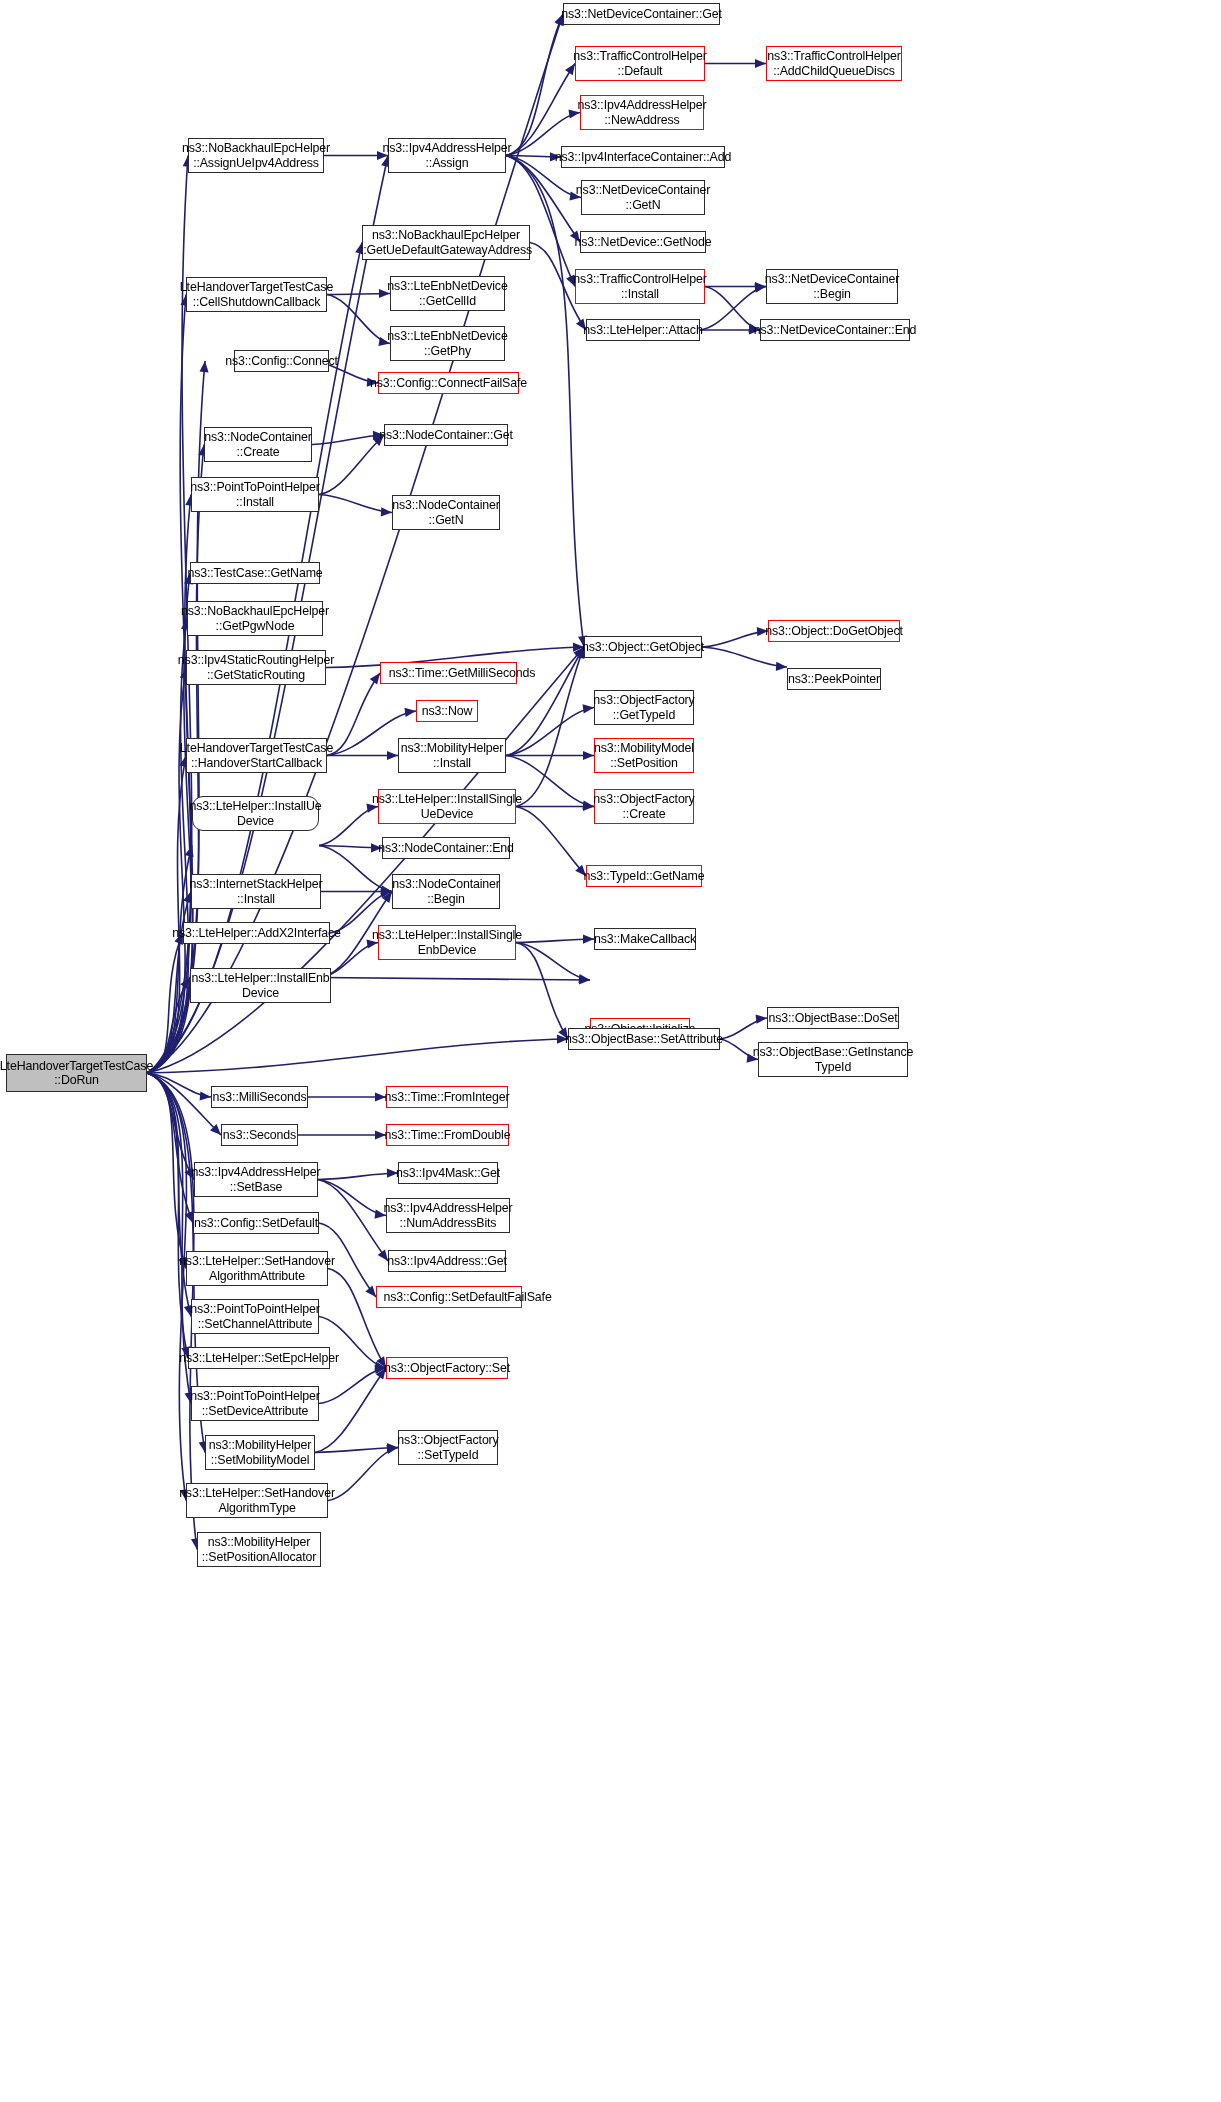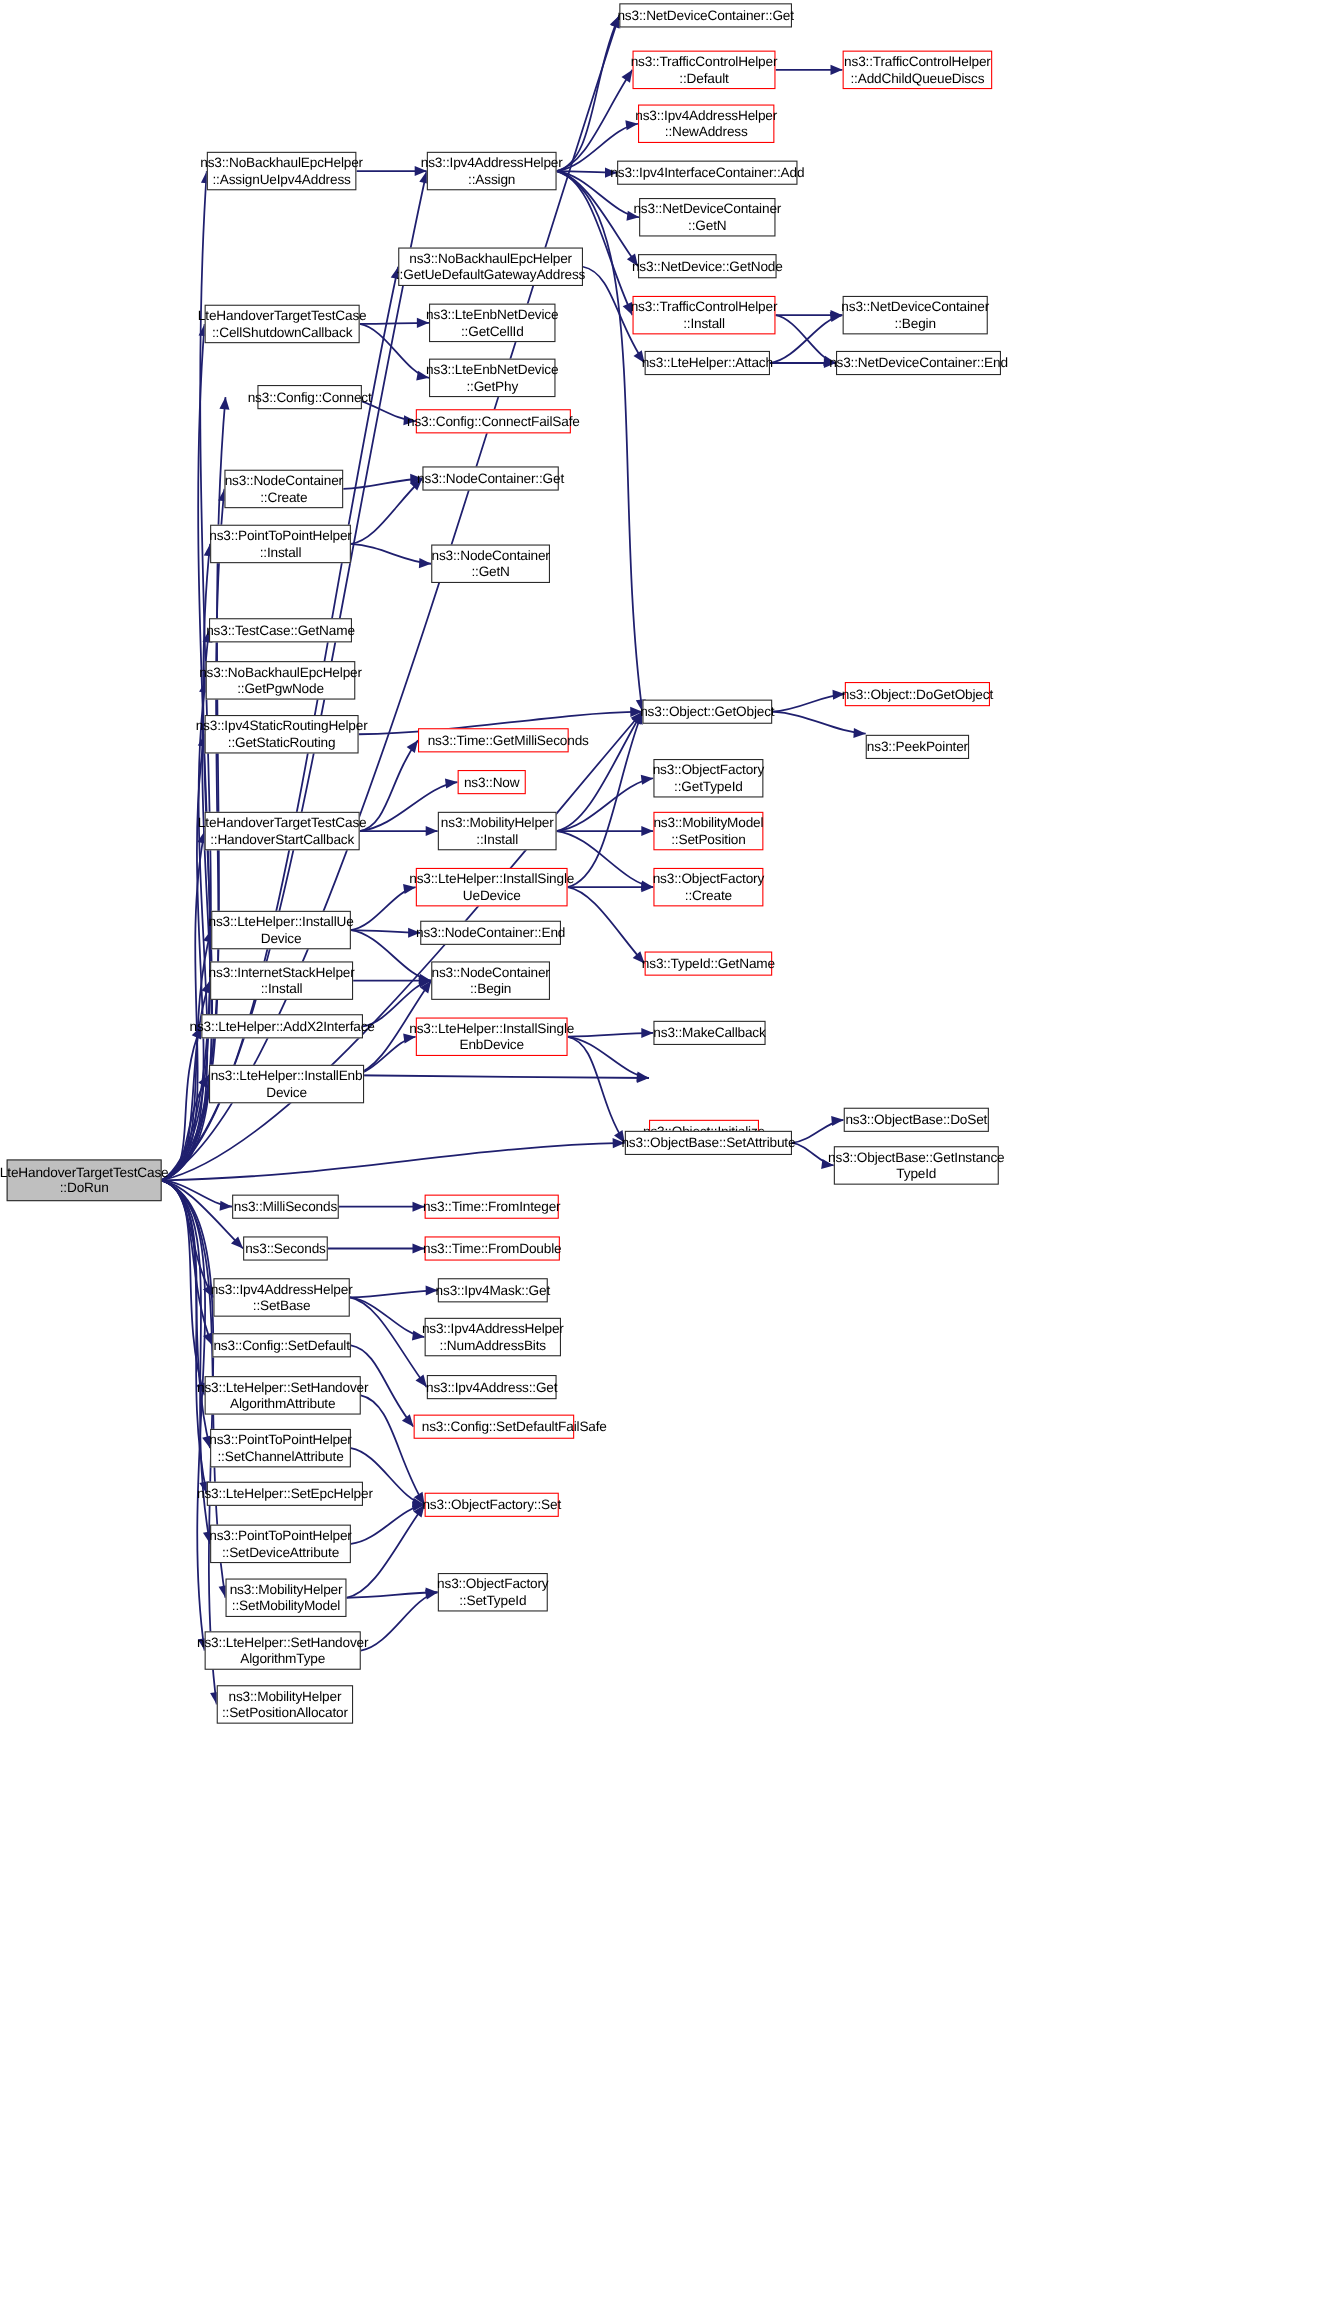--- a/index.html
+++ b/index.html
@@ -297,21 +297,21 @@
       <div class="node" style="left: 186px; top: 738px; width: 141px; height: 35px;">LteHandoverTargetTestCase
 ::HandoverStartCallback</div>
       <div class="node" style="left: 398px; top: 738px; width: 108px; height: 35px;">ns3::MobilityHelper
 ::Install</div>
       <div class="node red" style="left: 594px; top: 738px; width: 100px; height: 35px;">ns3::MobilityModel
 ::SetPosition</div>
       <div class="node red" style="left: 378px; top: 789px; width: 138px; height: 35px;">ns3::LteHelper::InstallSingle
 UeDevice</div>
       <div class="node red" style="left: 594px; top: 789px; width: 100px; height: 35px;">ns3::ObjectFactory
 ::Create</div>
-      <div class="node" style="left: 192px; top: 828px; width: 127px; height: 35px;">ns3::LteHelper::InstallUe
+      <div class="node" style="left: 192px; top: 796px; width: 127px; height: 35px; border-radius: 11px;">ns3::LteHelper::InstallUe
 Device</div>
       <div class="node" style="left: 382px; top: 837px; width: 128px; height: 22px;">ns3::NodeContainer::End</div>
       <div class="node" style="left: 392px; top: 874px; width: 108px; height: 35px;">ns3::NodeContainer
 ::Begin</div>
       <div class="node" style="left: 191px; top: 874px; width: 130px; height: 35px;">ns3::InternetStackHelper
 ::Install</div>
       <div class="node red" style="left: 586px; top: 865px; width: 116px; height: 22px;">ns3::TypeId::GetName</div>
       <div class="node" style="left: 183px; top: 922px; width: 147px; height: 22px;">ns3::LteHelper::AddX2Interface</div>
       <div class="node red" style="left: 378px; top: 925px; width: 138px; height: 35px;">ns3::LteHelper::InstallSingle
 EnbDevice</div>

